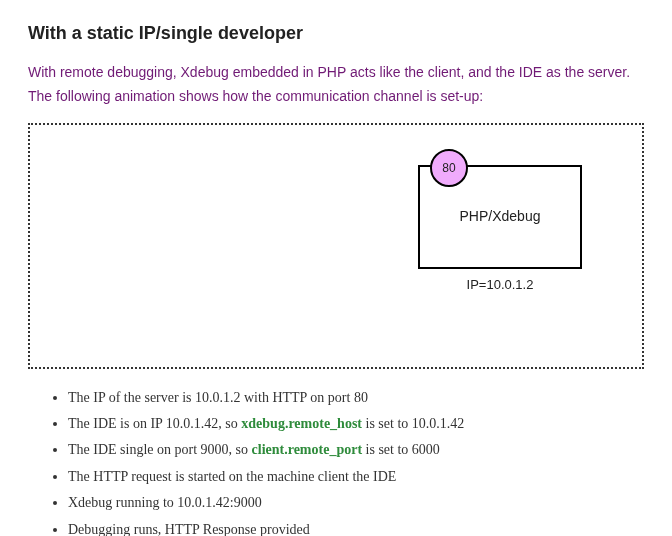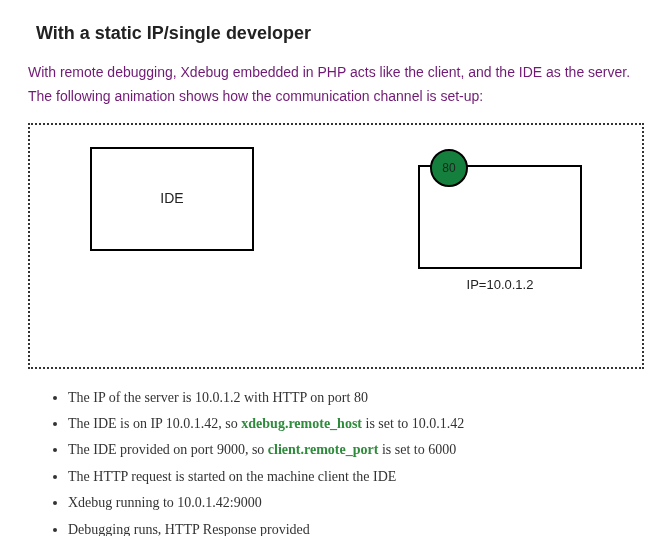--- a/index.html
+++ b/index.html
@@ -9,21 +9,21 @@
     margin: 0;
     padding: 20px 28px;
     width: 672px;
     box-sizing: border-box;
     font-size: 14px;
     line-height: 1.5;
   }
   h2 {
     font-size: 18px;
     font-weight: 600;
-    margin: 0 0 14px 8px;
+    margin: 0 0 14px 0;
     color: #222;
   }
   p.intro {
     margin: 0 0 14px 0;
     color: #701a75;
     line-height: 1.7;
   }
   .diagram {
     border: 2px dotted #333;
     padding: 22px 20px 40px 20px;
@@ -51,21 +51,21 @@
   .php-box {
     right: 60px;
     top: 40px;
   }
   .port-circle {
     position: absolute;
     width: 34px;
     height: 34px;
     border: 2px solid #000;
     border-radius: 50%;
-    background: #15803d;
+    background: #f0abfc;
     display: flex;
     align-items: center;
     justify-content: center;
     font-size: 12px;
     top: -18px;
     left: 10px;
   }
   .ip-label {
     position: absolute;
     font-size: 13px;
@@ -93,35 +93,33 @@
   }
 </style>
 </head>
 <body>
 
 <h2>With a static IP/single developer</h2>
 
 <p class="intro">With remote debugging, Xdebug embedded in PHP acts like the client, and the IDE as the server. The following animation shows how the communication channel is set-up:</p>
 
 <div class="diagram">
-  <div class="box ide-box">
-    <span>IDE</span>
-  </div>
   <div class="box php-box">
     <div class="port-circle">
       <span>80</span>
     </div>
+    <span>PHP/Xdebug</span>
     <div class="ip-label">IP=10.0.1.2</div>
   </div>
 </div>
 
 <ul class="details">
   <li>The IP of the server is 10.0.1.2 with HTTP on port 80</li>
   <li>
     <span>The IDE is on IP 10.0.1.42, so </span><span class="cfg">xdebug.remote_host</span><span> is set to 10.0.1.42</span>
   </li>
   <li>
-    <span>The IDE provided on port 9000, so </span><span class="cfg">client.remote_port</span><span> is set to 6000</span>
+    <span>The IDE single on port 9000, so </span><span class="cfg">client.remote_port</span><span> is set to 6000</span>
   </li>
   <li>The HTTP request is started on the machine client the IDE</li>
   <li>Xdebug running to 10.0.1.42:9000</li>
   <li>Debugging runs, HTTP Response provided</li>
 </ul>
 
 </body></html>

